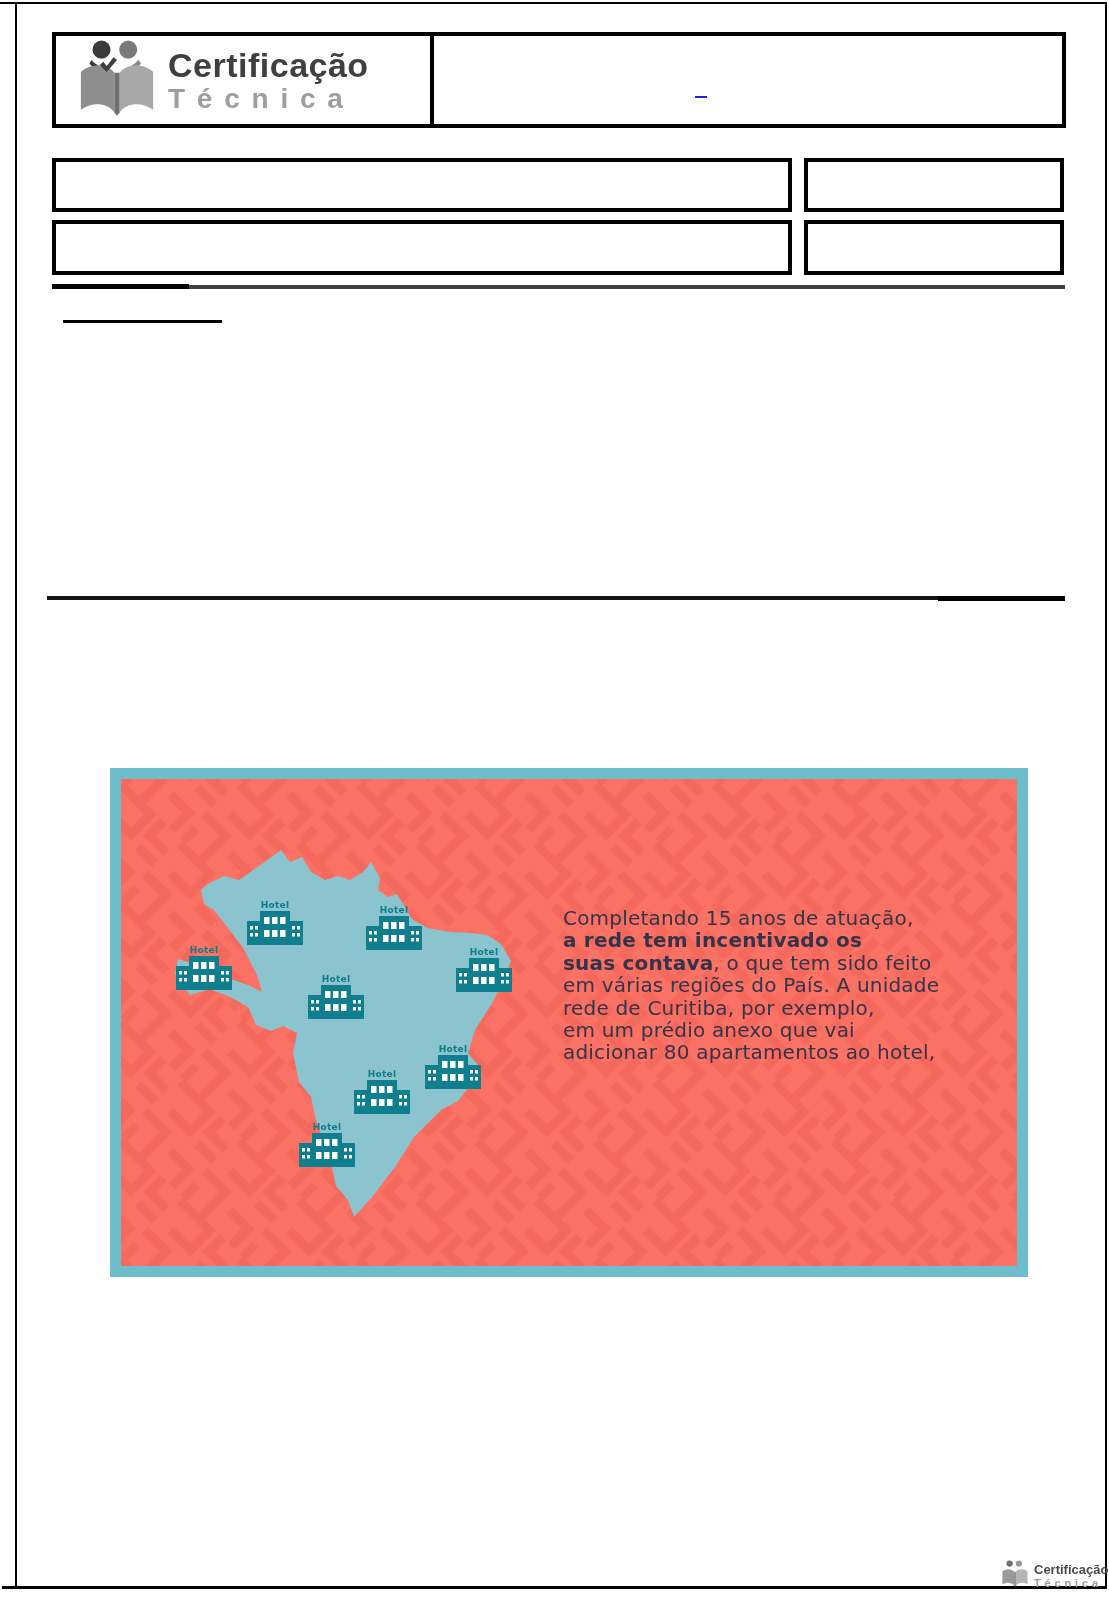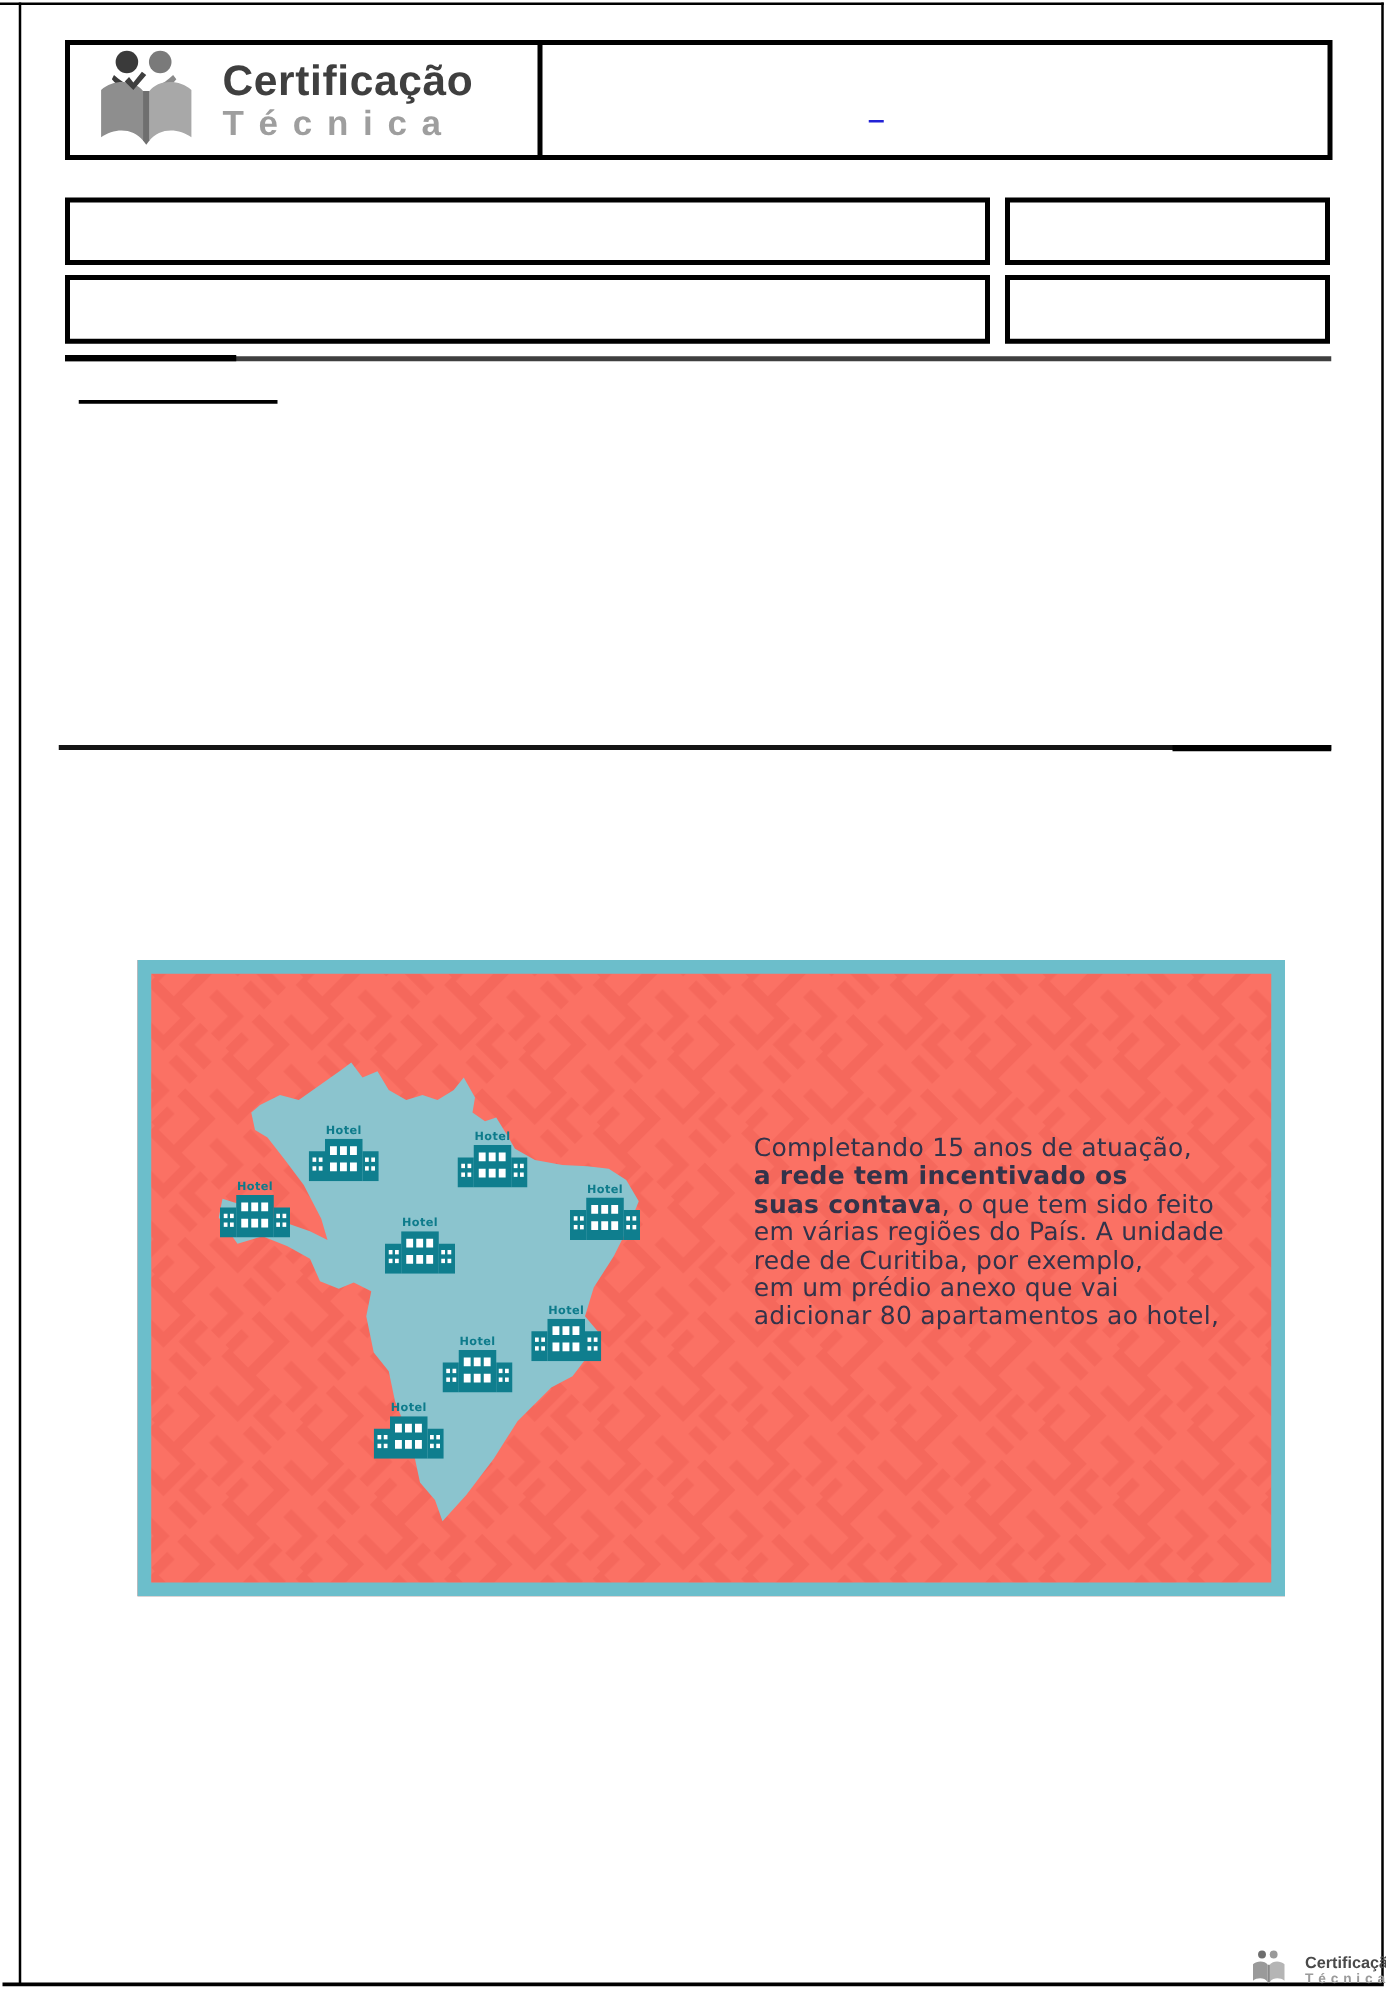--- a/index.html
+++ b/index.html
@@ -8,34 +8,34 @@
   }
   html,body{margin:0;padding:0;background:#fff;}
   body{width:1109px;height:1613px;position:relative;font-family:"Liberation Sans",sans-serif;overflow:hidden;}
   .abs{position:absolute;}
   
   .rule{background:#000;}
   
   .hdr-table{left:52px;top:32px;width:1006px;height:88px;border:4px solid #000;}
   .hdr-divider{left:374px;top:0;width:4px;height:100%;background:#000;}
   .logo{left:18px;top:5px;width:350px;height:78px;display:flex;align-items:center;gap:8px;}
-  .logo-text{display:flex;flex-direction:column;line-height:1;margin-left:10px;}
+  .logo-text{display:flex;flex-direction:column;line-height:1;}
   .logo-title{font-size:34px;font-weight:bold;color:#3F3F3F;letter-spacing:.5px;}
   .logo-sub{font-size:28px;color:#9E9E9E;letter-spacing:.42em;margin-top:3px;font-weight:bold;}
   .empty-link{left:639px;top:60px;width:12px;height:2px;background:#2222D6;cursor:pointer;}
   
   .fbox{border:4px solid #000;background:#fff;}
   
   .slide{left:110px;top:768px;width:880px;height:487px;border:11px solid var(--teal-border);background:var(--coral);overflow:hidden;padding-left:16px;}
   .pattern-svg{left:0;top:0;width:100%;height:100%;}
   .map-wrap{left:19px;top:41px;width:400px;height:400px;}
   .map-svg{left:0;top:0;width:400px;height:400px;}
   .hotel{position:absolute;width:56px;text-align:center;}
   .hotel-label{font-size:9px;font-weight:bold;color:var(--hotel-label);letter-spacing:.3px;margin-bottom:1px;font-family:"DejaVu Sans",sans-serif;}
-  .promo-text{left:442px;top:128px;width:420px;color:var(--slide-text);font-size:20px;line-height:22.4px;font-family:"DejaVu Sans",sans-serif;letter-spacing:.2px;margin-left:40px;}
+  .promo-text{left:442px;top:128px;width:420px;color:var(--slide-text);font-size:20px;line-height:22.4px;font-family:"DejaVu Sans",sans-serif;letter-spacing:.2px;}
   .pline{white-space:nowrap;}
   .pline .b{font-weight:bold;}
   
   .footer-logo{left:1000px;top:1560px;display:flex;align-items:center;gap:4px;z-index:2;}
   .f-title{font-size:13px;font-weight:bold;color:#4A4A4A;line-height:1;}
   .f-sub{font-size:11px;color:#9B9B9B;letter-spacing:.35em;line-height:1;margin-top:2px;font-weight:bold;}
 </style>
 </head>
 <body>
 

